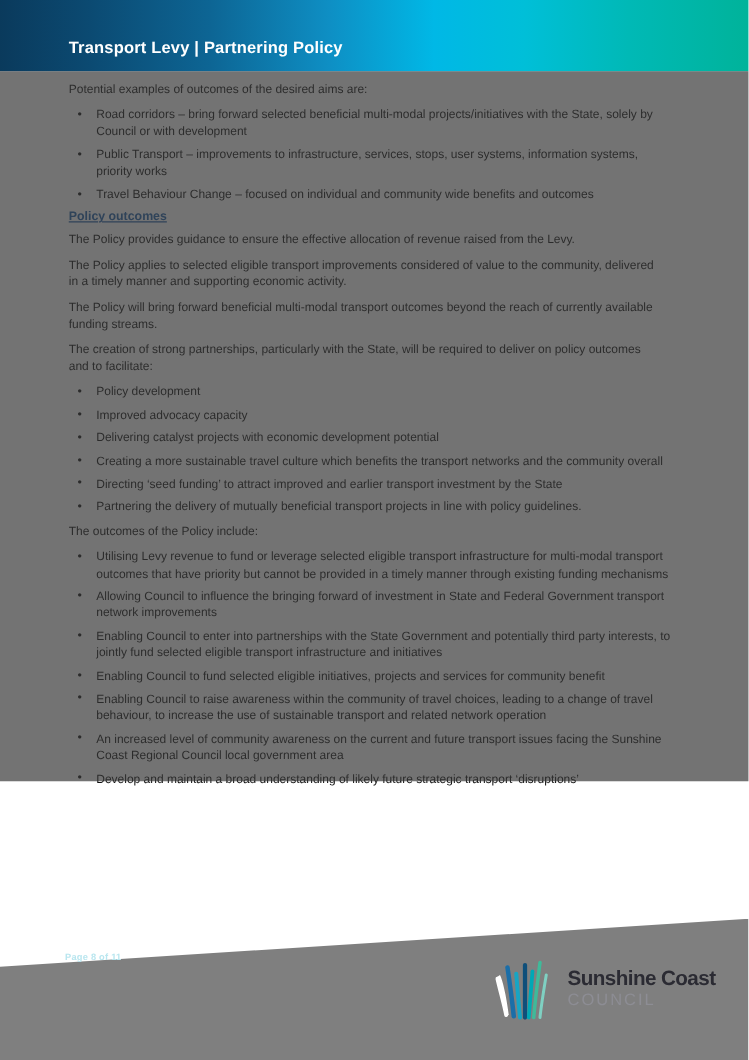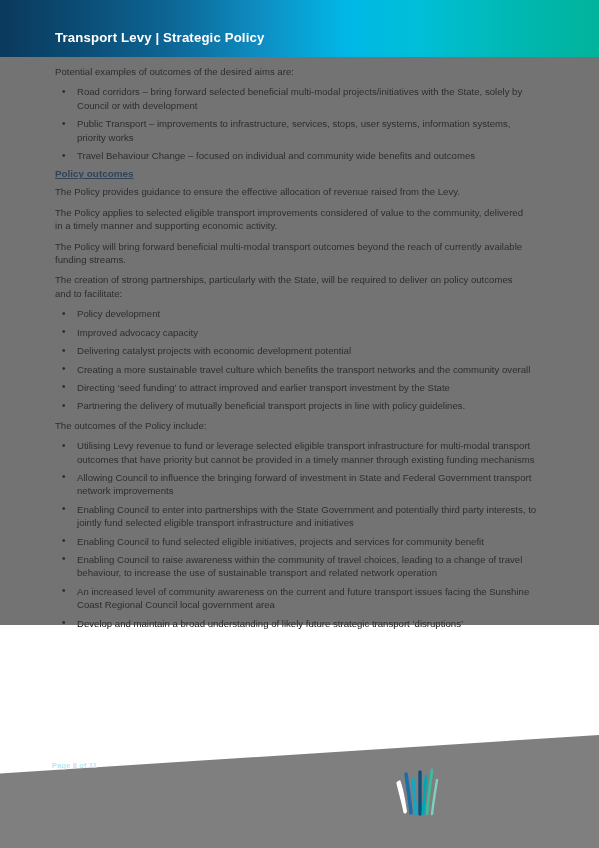--- a/index.html
+++ b/index.html
@@ -167,21 +167,21 @@
     line-height:15px;
     white-space:nowrap;
   }
 </style>
 </head>
 <body>
 
 <div id="page">
 
   <div id="banner">
-    <div id="banner-title">Transport Levy | Strategic Policy</div>
+    <div id="banner-title">Transport Levy | Partnering Policy</div>
   </div>
 
   <div id="content">
 
     <p class="para">Potential examples of outcomes of the desired aims are:</p>
 
     <ul class="blist">
       <li>Road corridors – bring forward selected beneficial multi-modal projects/initiatives with the State, solely by Council or with development</li>
       <li>Public Transport – improvements to infrastructure, services, stops, user systems, information systems, priority works</li>
       <li>Travel Behaviour Change – focused on individual and community wide benefits and outcomes</li>
@@ -228,15 +228,19 @@
         <path d="M5 14 C5 14, 9 30, 12 44 L15 44 C13 28, 10 16, 8 12 Z" fill="#ffffff"></path>
         <path d="M6 15 C8 24, 11 34, 13 44" stroke="#ffffff" stroke-width="3.2" fill="none" stroke-linecap="round"></path>
         <path d="M14 6 C16 20, 18 34, 19 45" stroke="#1b6ea8" stroke-width="3.6" fill="none" stroke-linecap="round"></path>
         <path d="M21 11 C22 24, 23 36, 24 46" stroke="#17a5c4" stroke-width="3.2" fill="none" stroke-linecap="round"></path>
         <path d="M28 4 C28 18, 28 33, 28 46" stroke="#0f4f7a" stroke-width="3.4" fill="none" stroke-linecap="round"></path>
         <path d="M34 9 C33 22, 32 35, 31 46" stroke="#00a8b5" stroke-width="3.0" fill="none" stroke-linecap="round"></path>
         <path d="M40 2 C38 18, 36 33, 35 46" stroke="#3fba9a" stroke-width="2.8" fill="none" stroke-linecap="round"></path>
         <path d="M45 12 C43 24, 41 36, 40 46" stroke="#7fd0c2" stroke-width="2.4" fill="none" stroke-linecap="round"></path>
       </svg>
     </div>
+    <div id="logo-text">
+      <div class="logo-line1">Sunshine Coast</div>
+      <div class="logo-line2">COUNCIL</div>
+    </div>
   </div>
 
 </div>
 
 </body></html>

